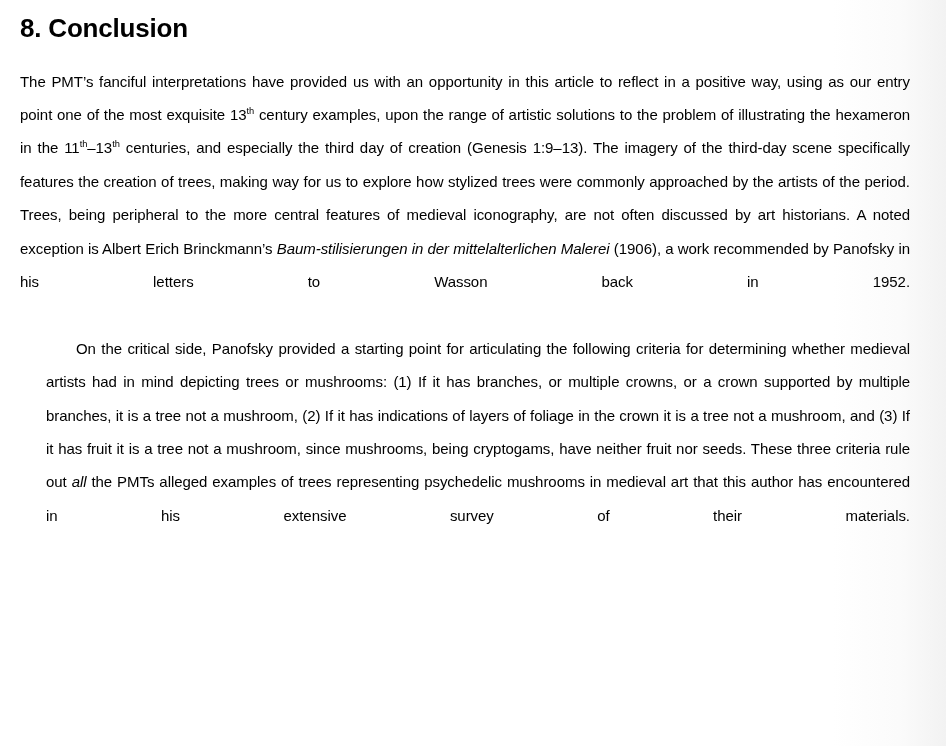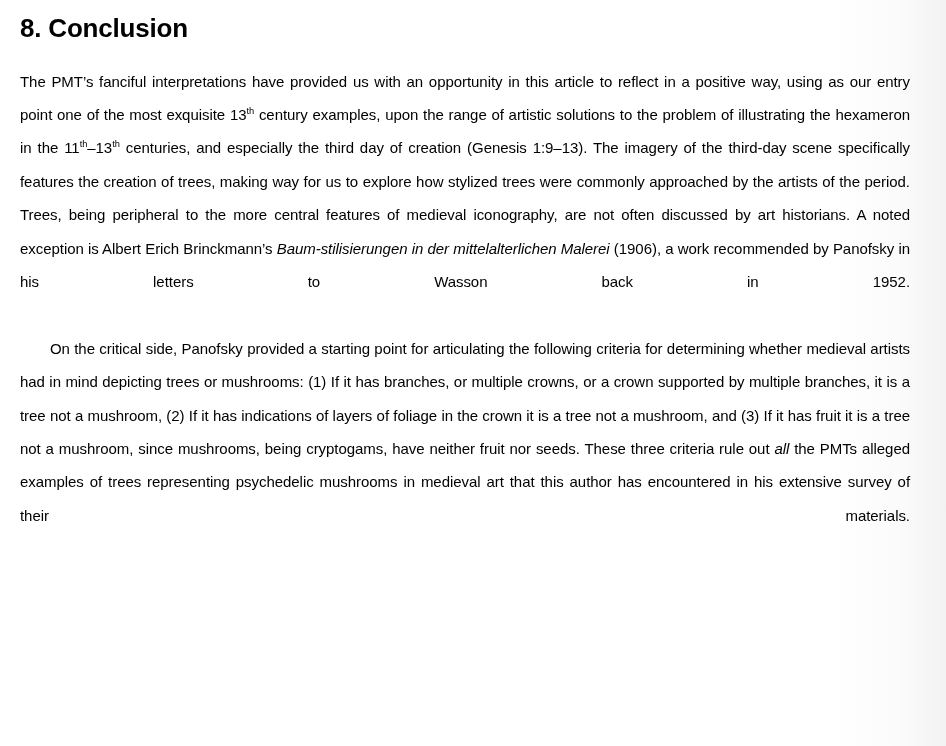--- a/index.html
+++ b/index.html
@@ -32,20 +32,21 @@
   p.body-text {
     font-size: 15px;
     line-height: 33.4px;
     margin: 0;
     text-align: justify;
     text-justify: inter-word;
     letter-spacing: -0.05px;
   }
   p.body-text.indented {
     text-indent: 30px;
+    margin-left: 26px;
   }
   sup {
     font-size: 0.62em;
     vertical-align: super;
     line-height: 0;
   }
   .ital {
     font-style: italic;
   }
   

